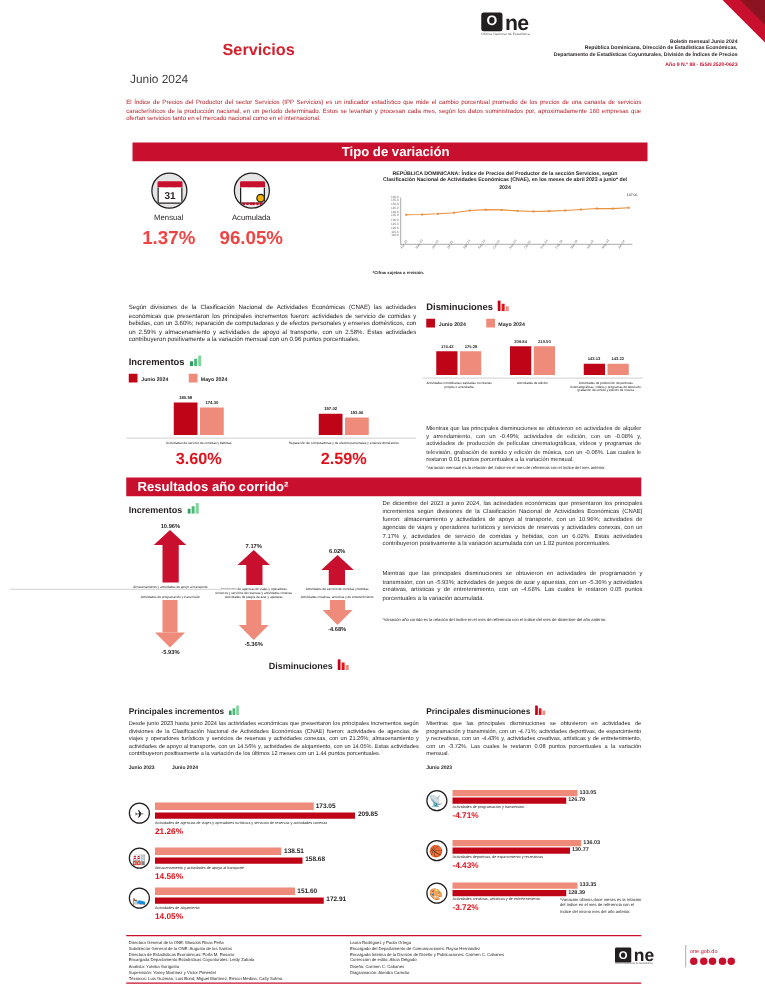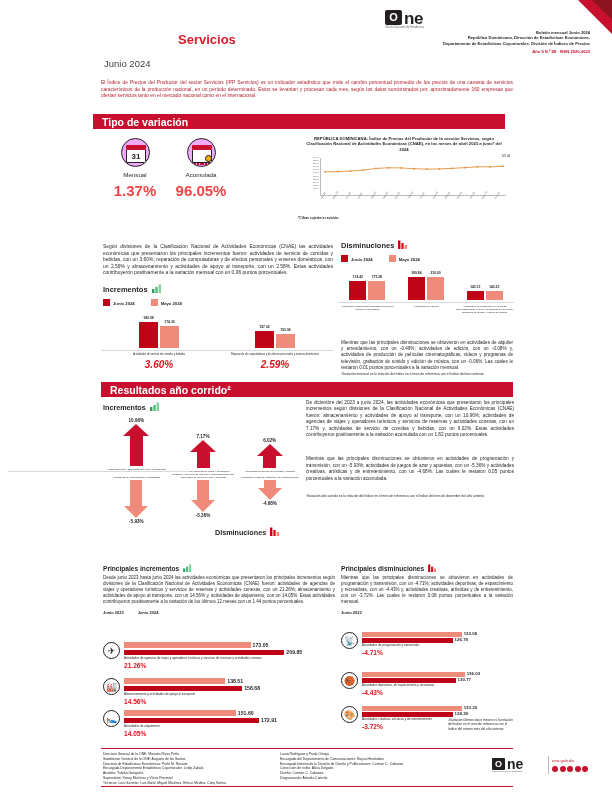--- a/index.html
+++ b/index.html
@@ -49,25 +49,25 @@
   
   .intro{position:absolute;left:101px;top:80px;width:412px;font-size:4.9px;
     line-height:6.6px;color:#b4242d;text-align:justify;}
 
   
   .secbar{position:absolute;height:15px;background:#c8102e;color:#fff;
     font-size:10.5px;font-weight:bold;padding:1px 0 0 9px;line-height:14px;}
   .secbar::after{content:"";position:absolute;left:0;top:15px;width:100%;height:2px;}
 
   
-  #sec1{left:93px;top:114px;width:412px;}
+  #sec1{left:106px;top:114px;width:412px;text-align:center;}
   .metrics{position:absolute;left:104px;top:138px;width:195px;height:78px;}
   .metric{position:absolute;width:62px;text-align:center;}
   .metric .cal{position:relative;margin:0 auto;width:29px;height:29px;border-radius:50%;
-    border:1.6px solid #231f20;background:#f0abfc;overflow:hidden;}
+    border:1.6px solid #231f20;background:#e5e5e5;overflow:hidden;}
   .cal-top{position:absolute;left:4.5px;top:5.5px;width:20px;height:5px;background:#c8102e;border-radius:1px;}
   .cal-body{position:absolute;left:4.5px;top:10.5px;width:20px;height:13px;border:1px solid #231f20;
     border-top:none;background:#fff;}
   .cal-num{position:absolute;left:4.5px;top:10.5px;width:20px;height:13px;line-height:13px;
     text-align:center;font-size:8px;font-weight:bold;color:#231f20;}
   .cal-dots{position:absolute;left:6px;top:12px;width:17px;}
   .cal-dots span{display:inline-block;width:2px;height:2px;background:#c8102e;margin:0.5px 0.4px;}
   .cal-rings{position:absolute;left:6px;top:2px;width:17px;}
   .cal-rings i{display:inline-block;width:2.5px;height:4px;border:1px solid #231f20;
     border-radius:1px;background:#fff;margin:0 2px;}
@@ -96,21 +96,21 @@
   .sw-dark{background:#c00418;}
   .sw-light{background:#ef8b7a;}
 
   .groups{position:absolute;left:101px;top:318px;width:232px;height:48px;display:flex;}
   .grp{flex:1;position:relative;text-align:center;}
   .grp .bars{height:30px;display:flex;align-items:flex-end;justify-content:center;gap:2px;}
   .grp .bar{width:19px;position:relative;}
   .grp .bar b{position:absolute;top:-6px;left:-6px;width:31px;text-align:center;
     font-size:3.4px;font-weight:bold;color:#231f20;}
   .grp .cap{font-size:2.6px;line-height:3.2px;color:#231f20;margin-top:2px;border-top:.5px solid #d9d9d9;padding-top:1.5px;}
-  .grp .pct{font-size:10px;font-weight:bold;color:#e1121c;margin-top:3px;font-style:italic;}
+  .grp .pct{font-size:13px;font-weight:bold;color:#e1121c;margin-top:3px;}
 
   .mes-right{position:absolute;left:341px;top:240px;width:172px;}
   .dgroups{position:absolute;left:338px;top:272px;width:176px;height:46px;display:flex;}
   .dgrp{flex:1;position:relative;text-align:center;}
   .dgrp .bars{height:28px;display:flex;align-items:flex-end;justify-content:center;gap:2px;}
   .dgrp .bar{width:17px;position:relative;}
   .dgrp .bar b{position:absolute;top:-6px;left:-7px;width:31px;text-align:center;font-size:3.3px;font-weight:bold;color:#231f20;}
   .dgrp .cap{font-size:2.5px;line-height:3.1px;color:#231f20;margin-top:2px;border-top:.5px solid #d9d9d9;padding-top:1.5px;}
   .dpcts{position:absolute;left:338px;top:320px;width:176px;display:flex;}
   .dpcts div{flex:1;text-align:center;font-size:13.5px;font-weight:bold;color:#e1121c;}

